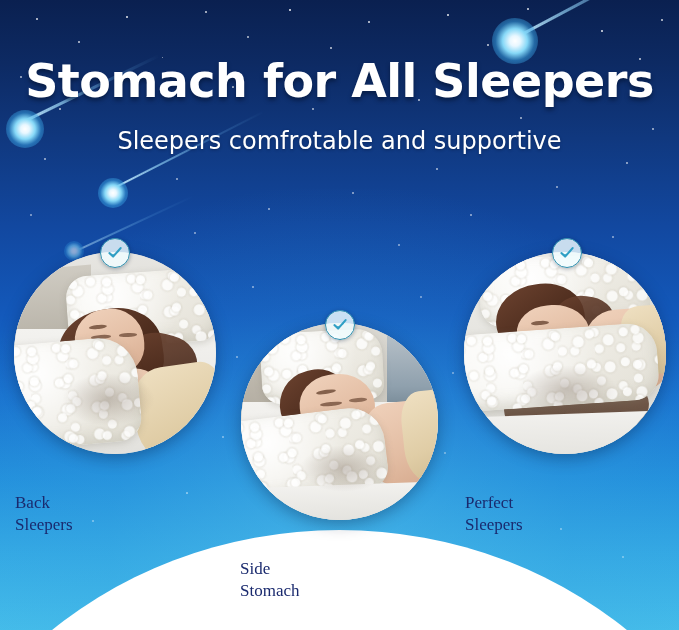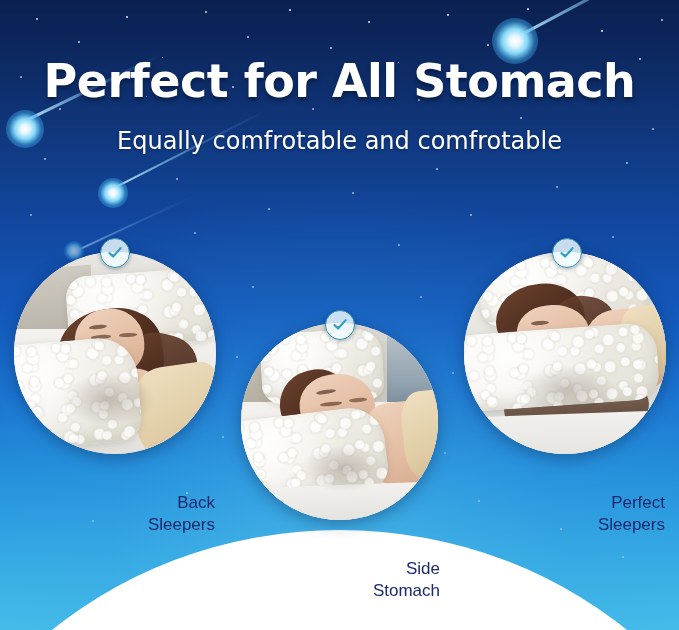--- a/index.html
+++ b/index.html
@@ -127,22 +127,22 @@
   .photo {
     position: absolute;
     border-radius: 50%;
     overflow: hidden;
     box-shadow: 0 4px 16px rgba(3,20,55,0.35);
   }
   .photo .scene { position: absolute; inset: 0; }
 
   .caption {
     position: absolute;
-    text-align: right;
-    font-family: Liberation Sans, sans-serif;
+    text-align: left;
+    font-family: Liberation Serif, serif;
     font-weight: 400;
     font-size: 17px;
     line-height: 1.3;
     color: #1a2a6e;
     white-space: pre-line;
   }
 
   
   .badge {
     position: absolute;
@@ -283,24 +283,24 @@
     <div class="head" style="left:62px;top:28px;width:46px;height:46px;"></div>
   </div>
 
   <div class="comet" style="left:60px;top:215px;width:170px;height:60px;opacity:.55;">
     <div class="tail" style="left:18px;top:34px;width:128px;height:1.8px;transform:rotate(-25deg);"></div>
     <div class="head" style="left:4px;top:26px;width:20px;height:20px;"></div>
   </div>
 
   <div class="bottom-curve"></div>
 
-  <div class="headline">Perfect for All Stomach</div>
+  <div class="headline">Stomach for All Sleepers</div>
 
   <div class="subhead">
-    <span>Equally comfrotable and comfrotable</span>
+    <span>Sleepers comfrotable and supportive</span>
   </div>
 
   <div class="card">
 
     <div class="photo" style="left:14px;top:252px;width:202px;height:202px;">
       <div class="scene">
         <div class="bed-bg"></div>
         <div class="wall" style="top:0;height:40%;"></div>
         <div class="headboard" style="left:0;top:8%;width:38%;height:34%;transform:skewY(-5deg);"></div>
         <div class="sheet" style="height:62%;"></div>

